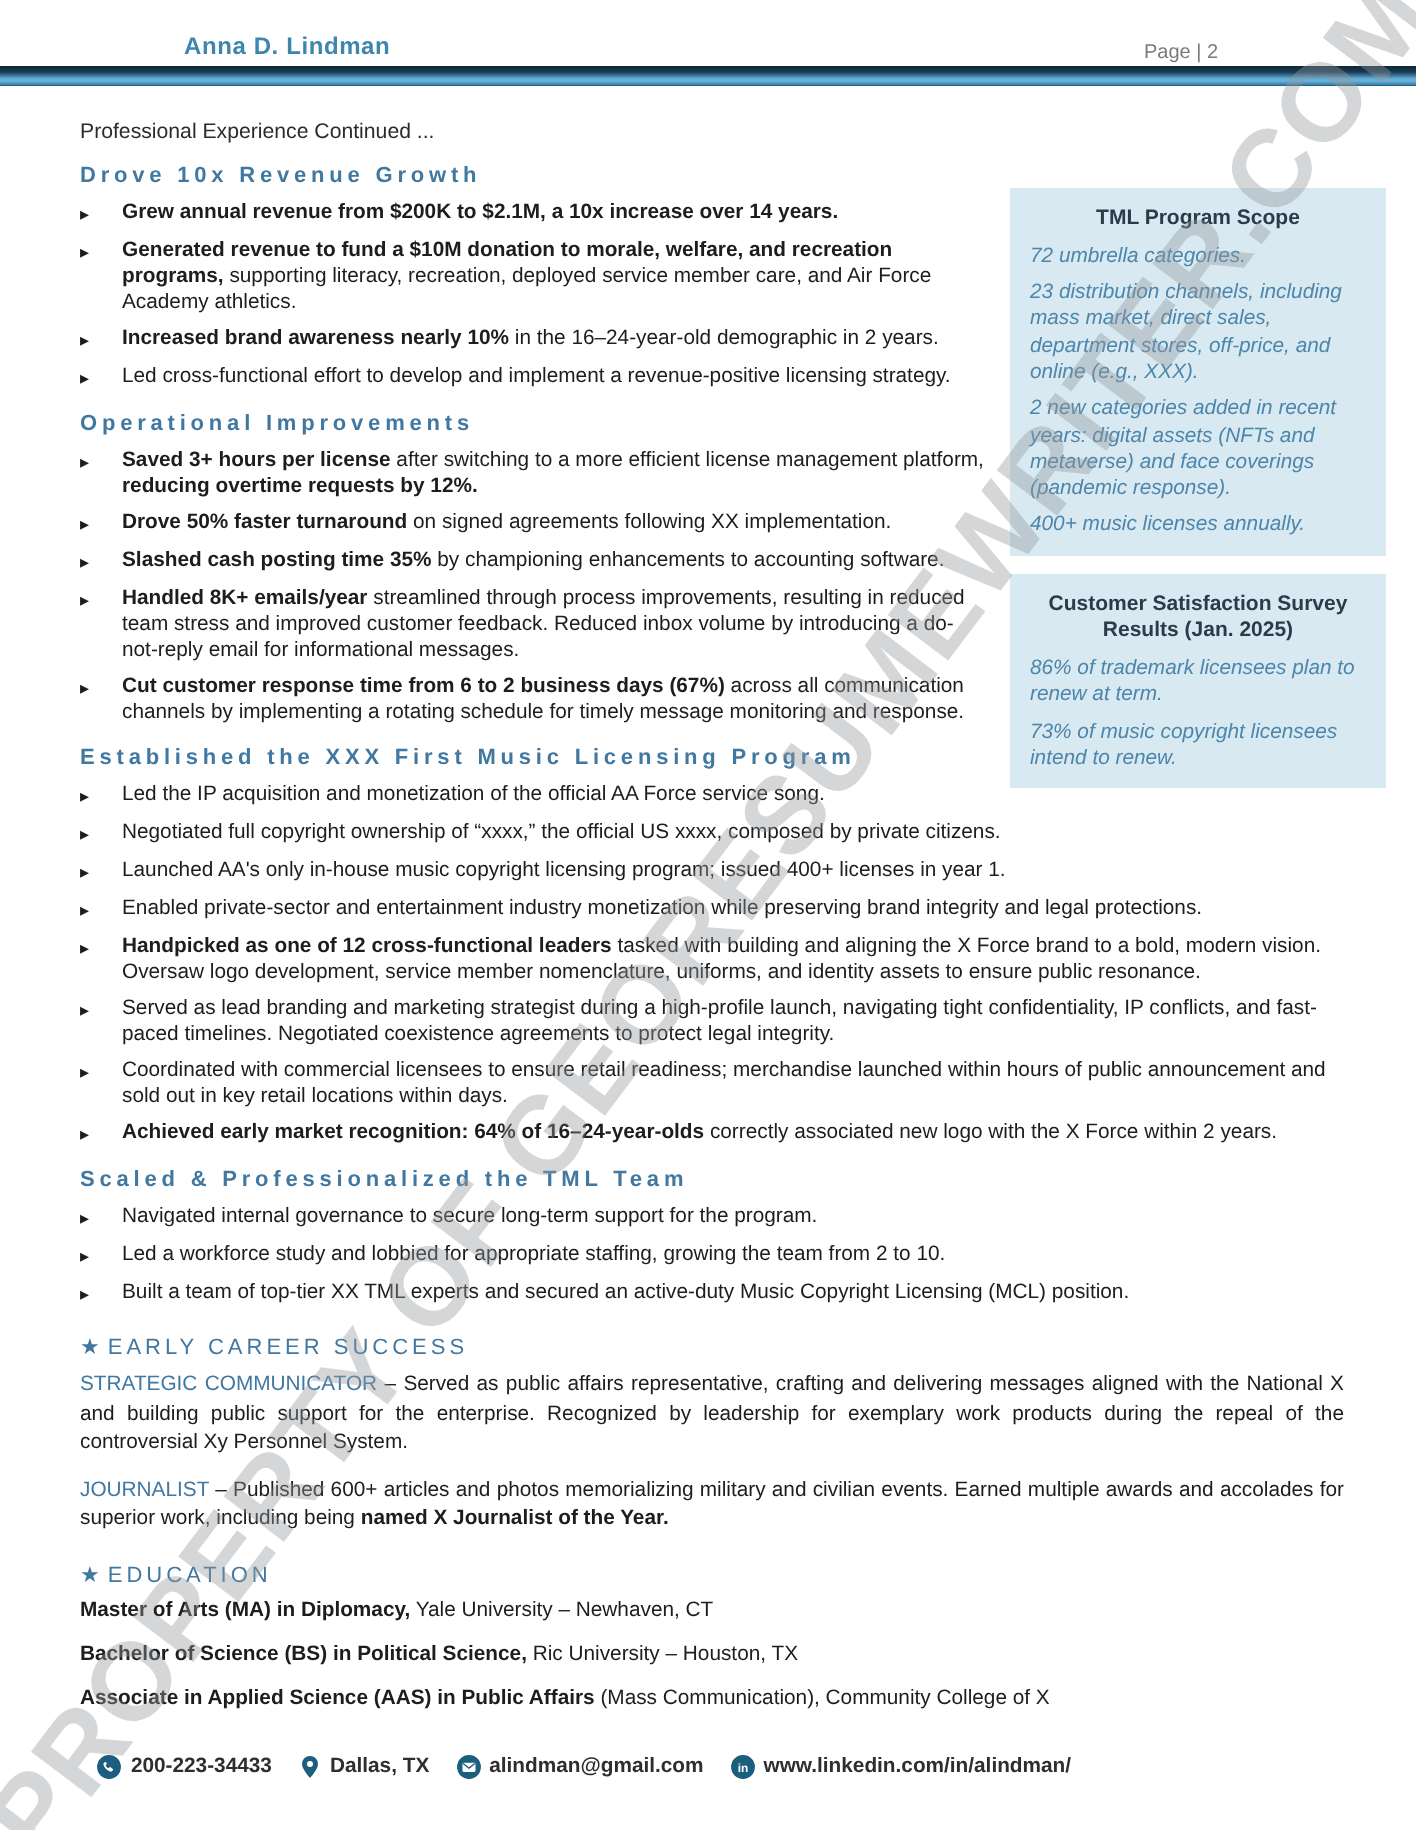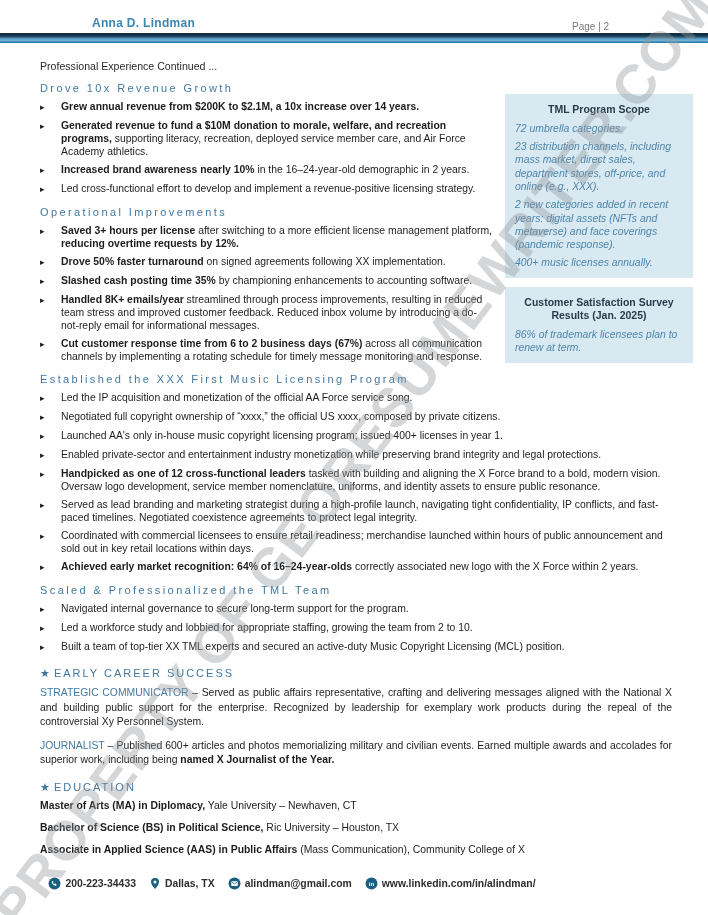--- a/index.html
+++ b/index.html
@@ -19,21 +19,21 @@
 
   
   .sidebar{position:absolute;left:505px;top:94px;width:188px;z-index:2;}
   .sb-box{background:#d9e9f2;padding:7px 10px 8px;margin-bottom:9px;box-sizing:border-box;}
   .sb-title{text-align:center;font-weight:bold;font-size:10.5px;color:#2b3b4a;line-height:1.3;margin:2px 0 4px;}
   .sb-p{font-style:italic;color:#4c86ab;font-size:10.4px;line-height:1.28;margin:5px 0 0;}
 
   
   .content{position:absolute;left:40px;top:56px;width:632px;z-index:1;}
   .intro{font-size:10.6px;color:#2b2b2b;margin:4px 0 10px;}
-  .sec-title{color:#4178a2;font-weight:normal;font-size:11px;letter-spacing:2.4px;margin:10px 0 6px;}
+  .sec-title{color:#4178a2;font-weight:bold;font-size:11px;letter-spacing:2.4px;margin:10px 0 6px;}
   .sections section:nth-of-type(1) .bullets,
   .sections section:nth-of-type(2) .bullets{width:452px;}
   .bullet{display:flex;margin:0 0 5px;font-size:10.4px;line-height:13px;}
   .bm{flex:none;width:21px;font-size:9px;color:#1d1d1d;padding-top:1px;}
   .bt{flex:1;}
   .rb{font-weight:bold;text-align:center;}
   .rn{font-weight:normal;}
   .award{display:flex;gap:11px;margin:12px 0 2px;font-size:10.4px;line-height:13px;align-items:flex-start;}
   .trophy{flex:none;padding-top:1px;}
   .award-text{font-weight:bold;}
@@ -71,20 +71,21 @@
           <p class="sb-p">23 distribution channels, including mass market, direct sales, department stores, off-price, and online (e.g., XXX).</p>
           <p class="sb-p">2 new categories added in recent years: digital assets (NFTs and metaverse) and face coverings (pandemic response).</p>
           <p class="sb-p">400+ music licenses annually.</p>
         </div>
       </div>
       <div class="sb-box">
         <div class="sb-title">Customer Satisfaction Survey Results (Jan. 2025)</div>
         <div>
 
         <p class="sb-p">86% of trademark licensees plan to renew at term.</p>
+          <p class="sb-p">73% of music copyright licensees intend to renew.</p>
         </div>
       </div>
     </aside>
 
   <main class="content">
     <p class="intro">Professional Experience Continued ...</p>
 
     <div class="sections">
 
     <section>

